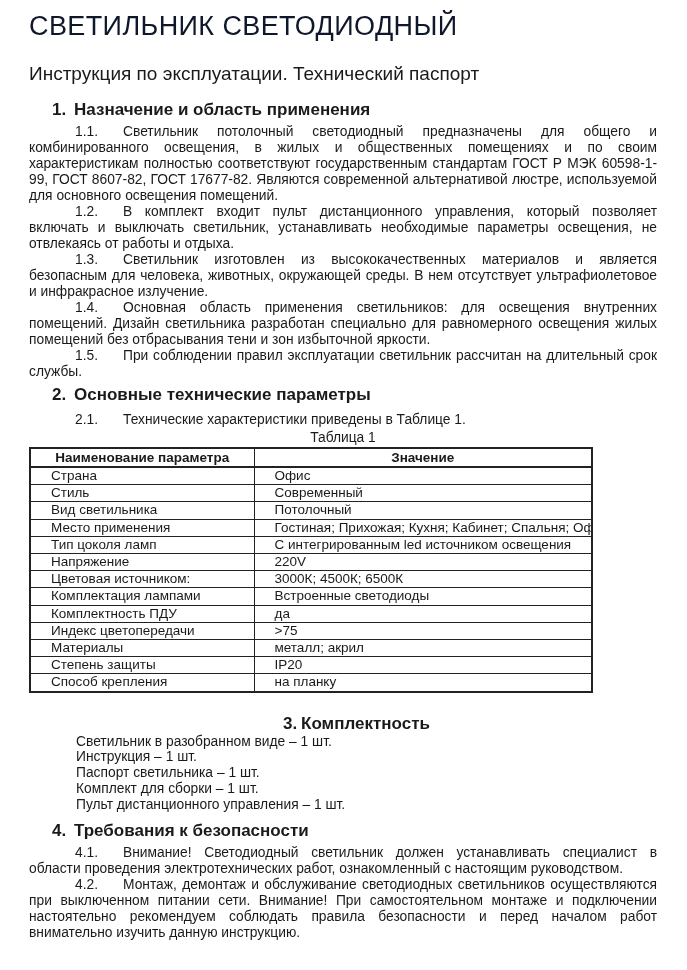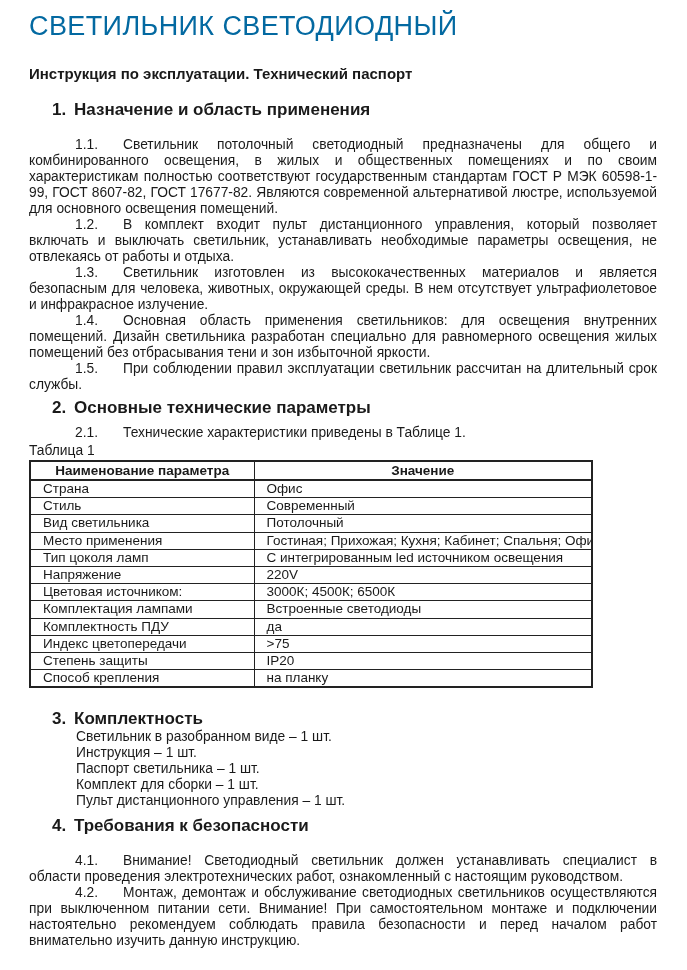--- a/index.html
+++ b/index.html
@@ -13,74 +13,74 @@
     overflow:hidden;
     font-family:"Liberation Sans","DejaVu Sans",sans-serif;
     color:#1a1a1a;
   }
   .doc-title{
     margin:2px 0 0 0;
     font-size:27px;
     font-weight:400;
     letter-spacing:0.4px;
     line-height:32px;
-    color:#0369a1;
+    color:#0f172a;
   }
   .doc-subtitle{
     margin:23px 0 0 0;
-    font-size:15px;
-    font-weight:700;
+    font-size:19px;
+    font-weight:400;
     line-height:18px;
   }
   .sec-h{
     font-size:17px;
     font-weight:700;
     line-height:18px;
     margin:0;
   }
   .sec-h .hnum{display:inline-block;margin-left:23px;width:22px;}
   .sec-h.h1{margin-top:18px;}
   .sec-h.h2{margin-top:6px;}
-  .sec-h.h3{margin-top:22px;}
+  .sec-h.h3{margin-top:22px;text-align:center;}
   .sec-h.h4{margin-top:9px;}
   p.body{
     margin:0;
     font-size:13.8px;
     line-height:16px;
     text-align:justify;
   }
-  p.body.first{margin-top:18px;}
+  p.body.first{margin-top:5px;}
   p.body.sub21{margin-top:8px;}
   .pnum{display:inline-block;margin-left:46px;width:48px;}
   .tbl-caption{
     margin:2px 0 0 0;
     font-size:13.8px;
     line-height:16px;
-    text-align:left;
+    text-align:center;
   }
   table.params{
     margin-top:1px;
     width:564px;
     border-collapse:collapse;
     border:2px solid #222222;
     font-size:13.5px;
     table-layout:fixed;
   }
   table.params col.c1{width:224px;}
   table.params th{
     border:1px solid #222222;
     border-bottom:2px solid #222222;
     font-weight:700;
     text-align:center;
     padding:1px 4px;
     line-height:15px;
   }
   table.params td{
     border:1px solid #222222;
-    padding:0 8px 1px 12px;
+    padding:0 8px 1px 20px;
     line-height:15.2px;
     white-space:nowrap;
     overflow:hidden;
   }
   .kit-list{margin:1px 0 0 0;}
   .kit-list .kit-item{
     margin-left:47px;
     font-size:13.8px;
     line-height:15.8px;
   }
@@ -157,20 +157,24 @@
           </tr>
         <tr>
             <td>Комплектность ПДУ</td>
             <td>да</td>
           </tr>
         <tr>
             <td>Индекс цветопередачи</td>
             <td>&gt;75</td>
           </tr>
         <tr>
+            <td>Материалы</td>
+            <td>металл; акрил</td>
+          </tr>
+        <tr>
             <td>Степень защиты</td>
             <td>IP20</td>
           </tr>
         <tr>
             <td>Способ крепления</td>
             <td>на планку</td>
           </tr>
       </tbody>
     </table>
   </div>

